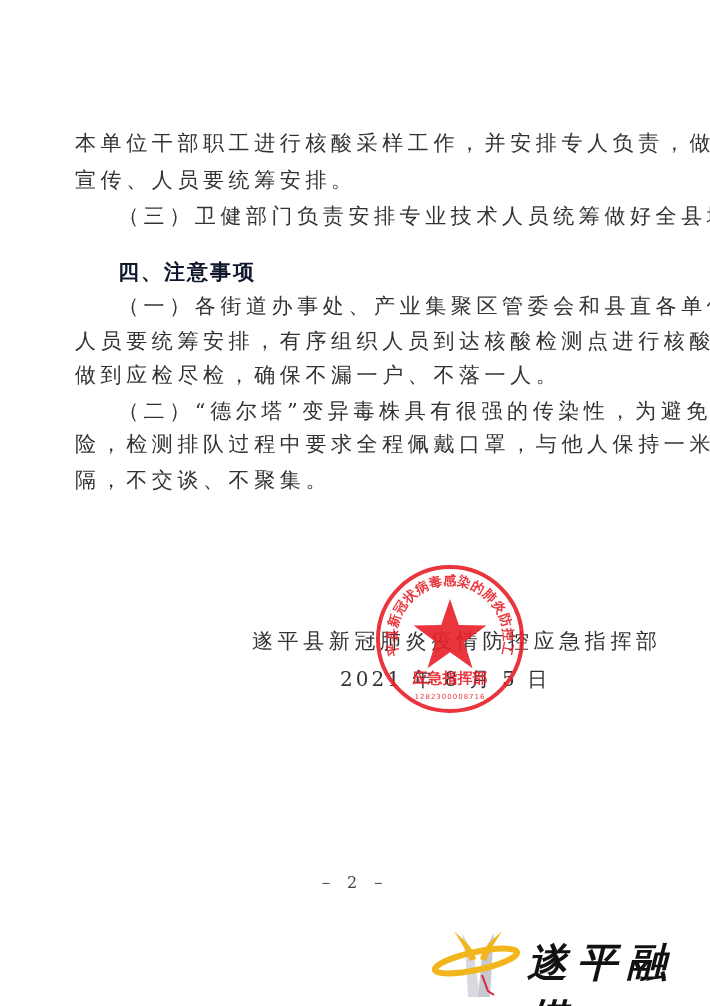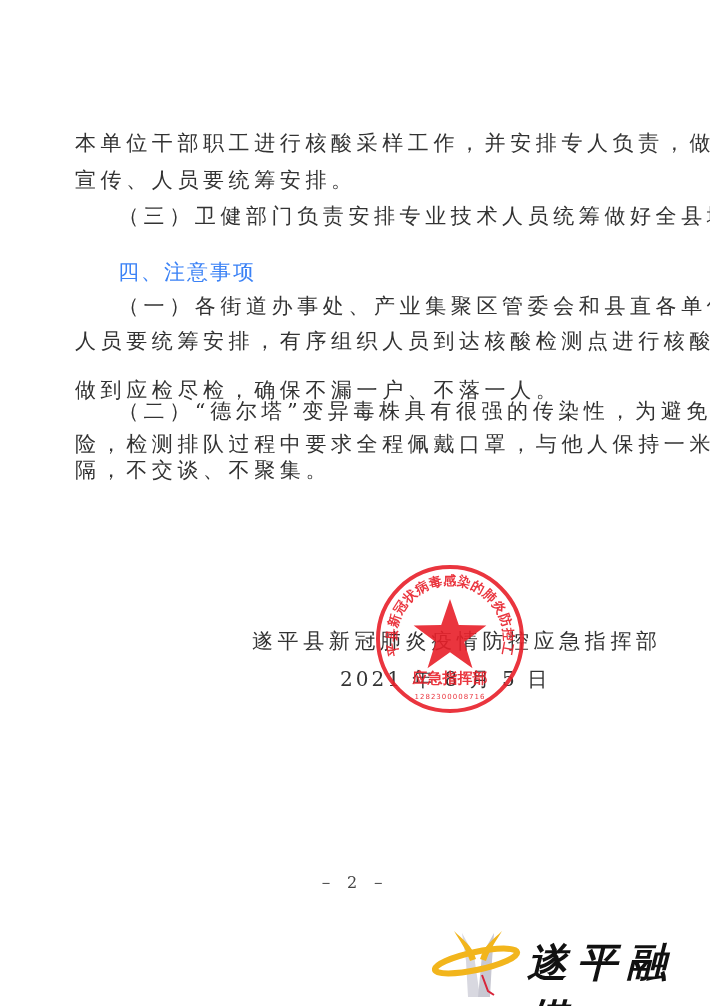--- a/index.html
+++ b/index.html
@@ -6,21 +6,21 @@
     body {
       width: 710px; height: 1006px; background: #ffffff; position: relative; overflow: hidden;
       font-family: "DejaVu Serif", "Liberation Serif", serif; color: #2a2a2a;
     }
     .page { position: absolute; left: 0; top: 0; width: 710px; height: 1006px; }
     .line {
       position: absolute; left: 75px; font-size: 21px; letter-spacing: 4.6px; white-space: nowrap;
       line-height: 28px; color: #333;
     }
     .indent { left: 118px; }
-    .heading { font-family: "DejaVu Sans", "Liberation Sans", sans-serif; font-weight: normal; letter-spacing: 2px; color: #3b82f6; }
+    .heading { font-family: "DejaVu Sans", "Liberation Sans", sans-serif; font-weight: bold; letter-spacing: 2px; color: #0f172a; }
     .sig { position: absolute; font-size: 21px; letter-spacing: 4.6px; white-space: nowrap; color: #333; line-height: 28px; }
     .stamp { position: absolute; left: 374px; top: 563px; width: 152px; height: 152px; }
     .pagenum { position: absolute; left: 318px; top: 873px; font-size: 16px; color: #444; letter-spacing: 4px; }
     .logo { position: absolute; left: 432px; top: 925px; width: 270px; height: 76px; }
     .logo-text {
       position: absolute; left: 95px; top: 10px; font-size: 40px; font-weight: bold; letter-spacing: 10px;
       font-family: "DejaVu Sans", "Liberation Sans", sans-serif; color: #111; font-style: italic;
     }
   </style>
 </head>
@@ -30,25 +30,25 @@
 
   <div class="line" style="top:129px;">本单位干部职工进行核酸采样工作，并安排专人负责，做好组织、</div>
   <div class="line" style="top:166px;">宣传、人员要统筹安排。</div>
 
   <div class="line indent" style="top:202px;">（三）卫健部门负责安排专业技术人员统筹做好全县城区居</div>
 
   <div class="line indent heading" style="top:258px;">四、注意事项</div>
 
   <div class="line indent" style="top:292px;">（一）各街道办事处、产业集聚区管委会和县直各单位工作</div>
   <div class="line" style="top:327px;">人员要统筹安排，有序组织人员到达核酸检测点进行核酸检测，</div>
-  <div class="line" style="top:376px;">做到应检尽检，确保不漏一户、不落一人。</div>
+  <div class="line" style="top:361px;">做到应检尽检，确保不漏一户、不落一人。</div>
 
   <div class="line indent" style="top:397px;">（二）“德尔塔”变异毒株具有很强的传染性，为避免感染风</div>
   <div class="line" style="top:430px;">险，检测排队过程中要求全程佩戴口罩，与他人保持一米以上间</div>
-  <div class="line" style="top:456px;">隔，不交谈、不聚集。</div>
+  <div class="line" style="top:466px;">隔，不交谈、不聚集。</div>
 
   <div class="sig" style="left:252px; top:627px;">遂平县新冠肺炎疫情防控应急指挥部</div>
   <div class="sig" style="left:340px; top:665px; font-size:20px; letter-spacing:3px;">2021 年 8 月 5 日</div>
 
   <svg class="stamp" viewBox="0 0 152 152" style="opacity:0.9;">
     <defs>
       <path id="arcPath" d="M 26 96 A 54 54 0 1 1 126 96"></path>
     </defs>
     <circle cx="76" cy="76" r="72" fill="none" stroke="#e8202a" stroke-width="4"></circle>
     <text font-size="13" font-weight="bold" fill="#e8202a" font-family="DejaVu Sans, sans-serif" letter-spacing="0.5">

